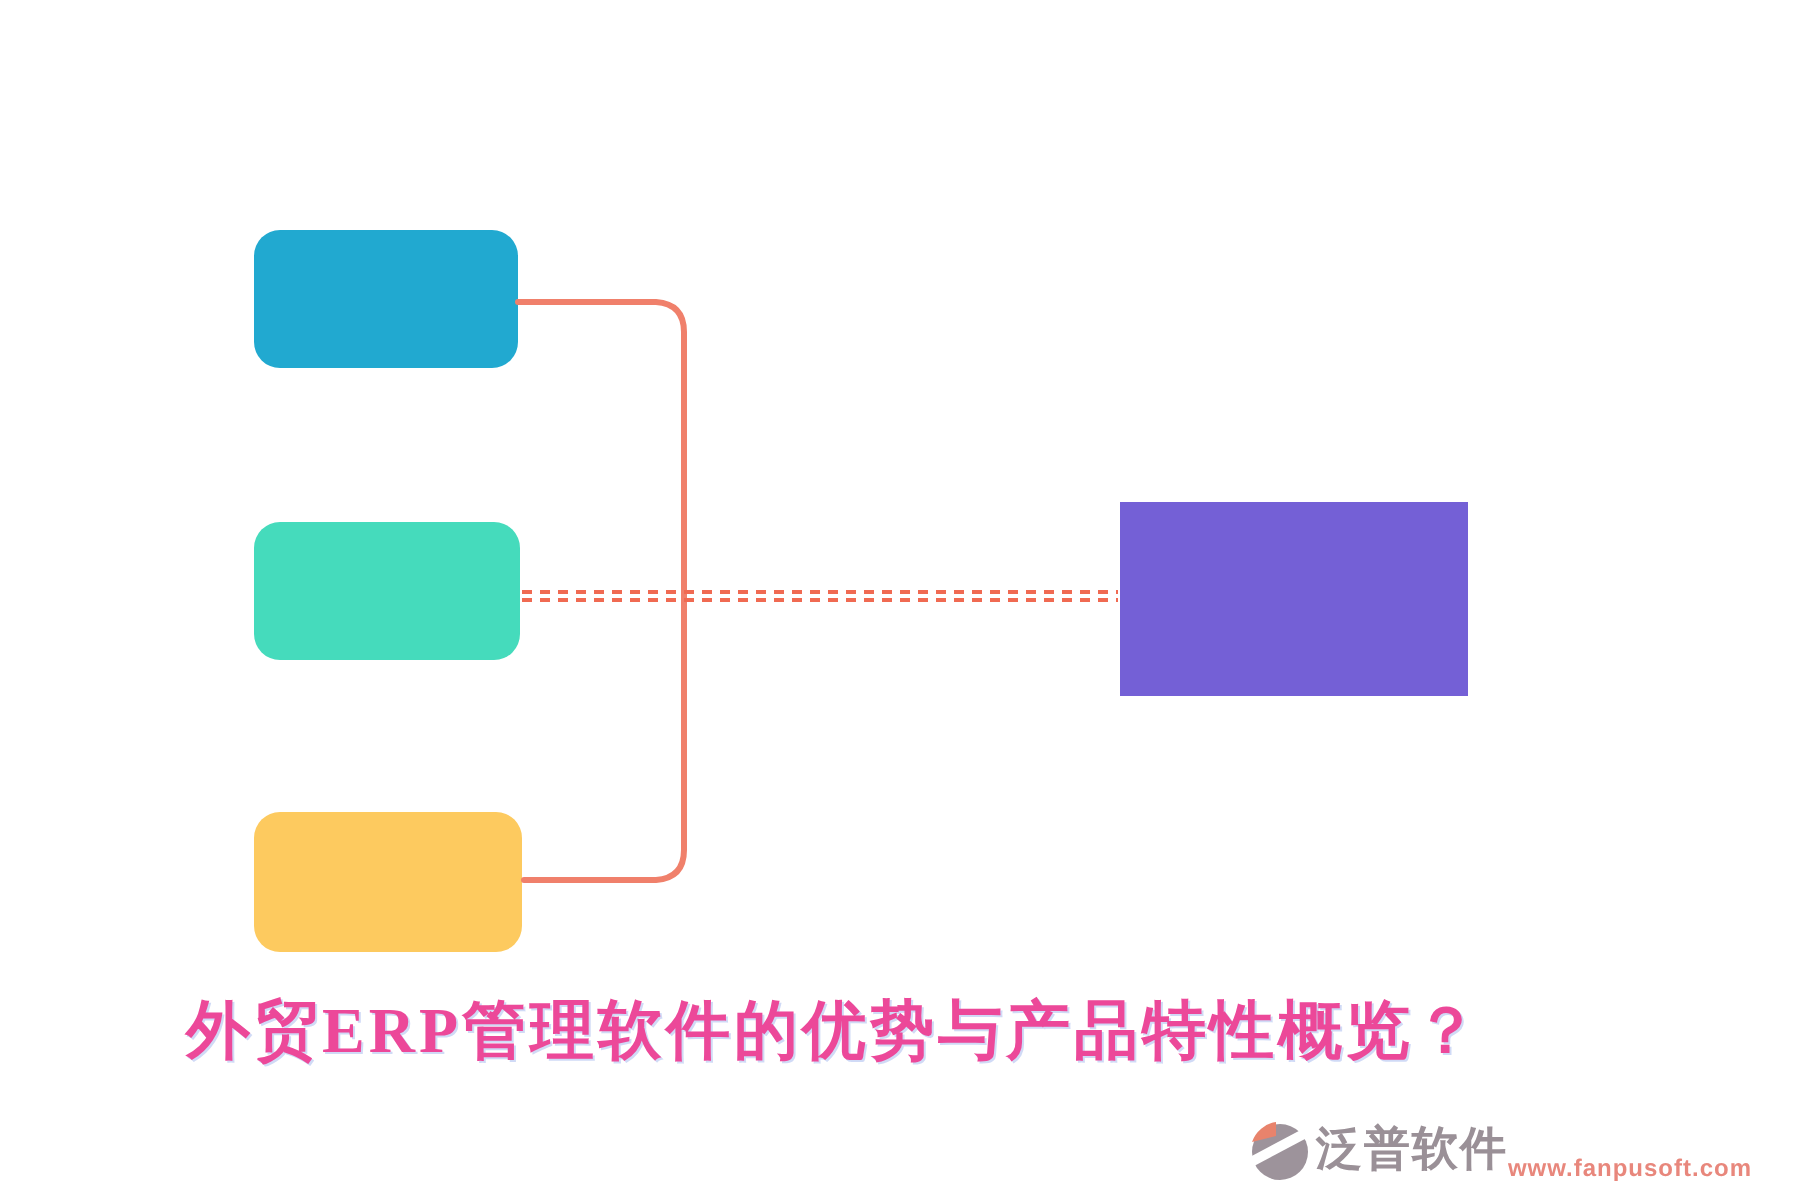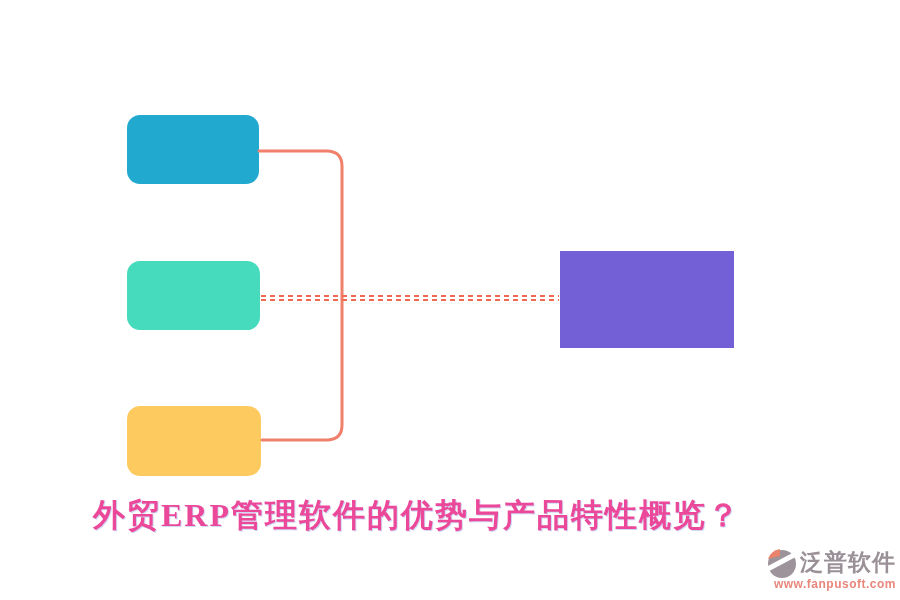--- a/index.html
+++ b/index.html
@@ -36,24 +36,24 @@
     width: 720px;
     font-family: "Liberation Serif", "DejaVu Serif", serif;
     font-size: 32px;
     font-weight: 600;
     letter-spacing: 2px;
     white-space: nowrap;
     text-shadow: 1px 1px 0 rgba(120, 150, 230, 0.35);
   }
   .logo {
     position: absolute;
-    right: 4px;
+    right: 24px;
     bottom: 9px;
     display: flex;
-    flex-direction: column;
+    flex-direction: row;
     align-items: flex-end;
   }
   .logo-row {
     display: flex;
     align-items: center;
     gap: 2px;
   }
   .logo-icon {
     width: 32px;
     height: 32px;

